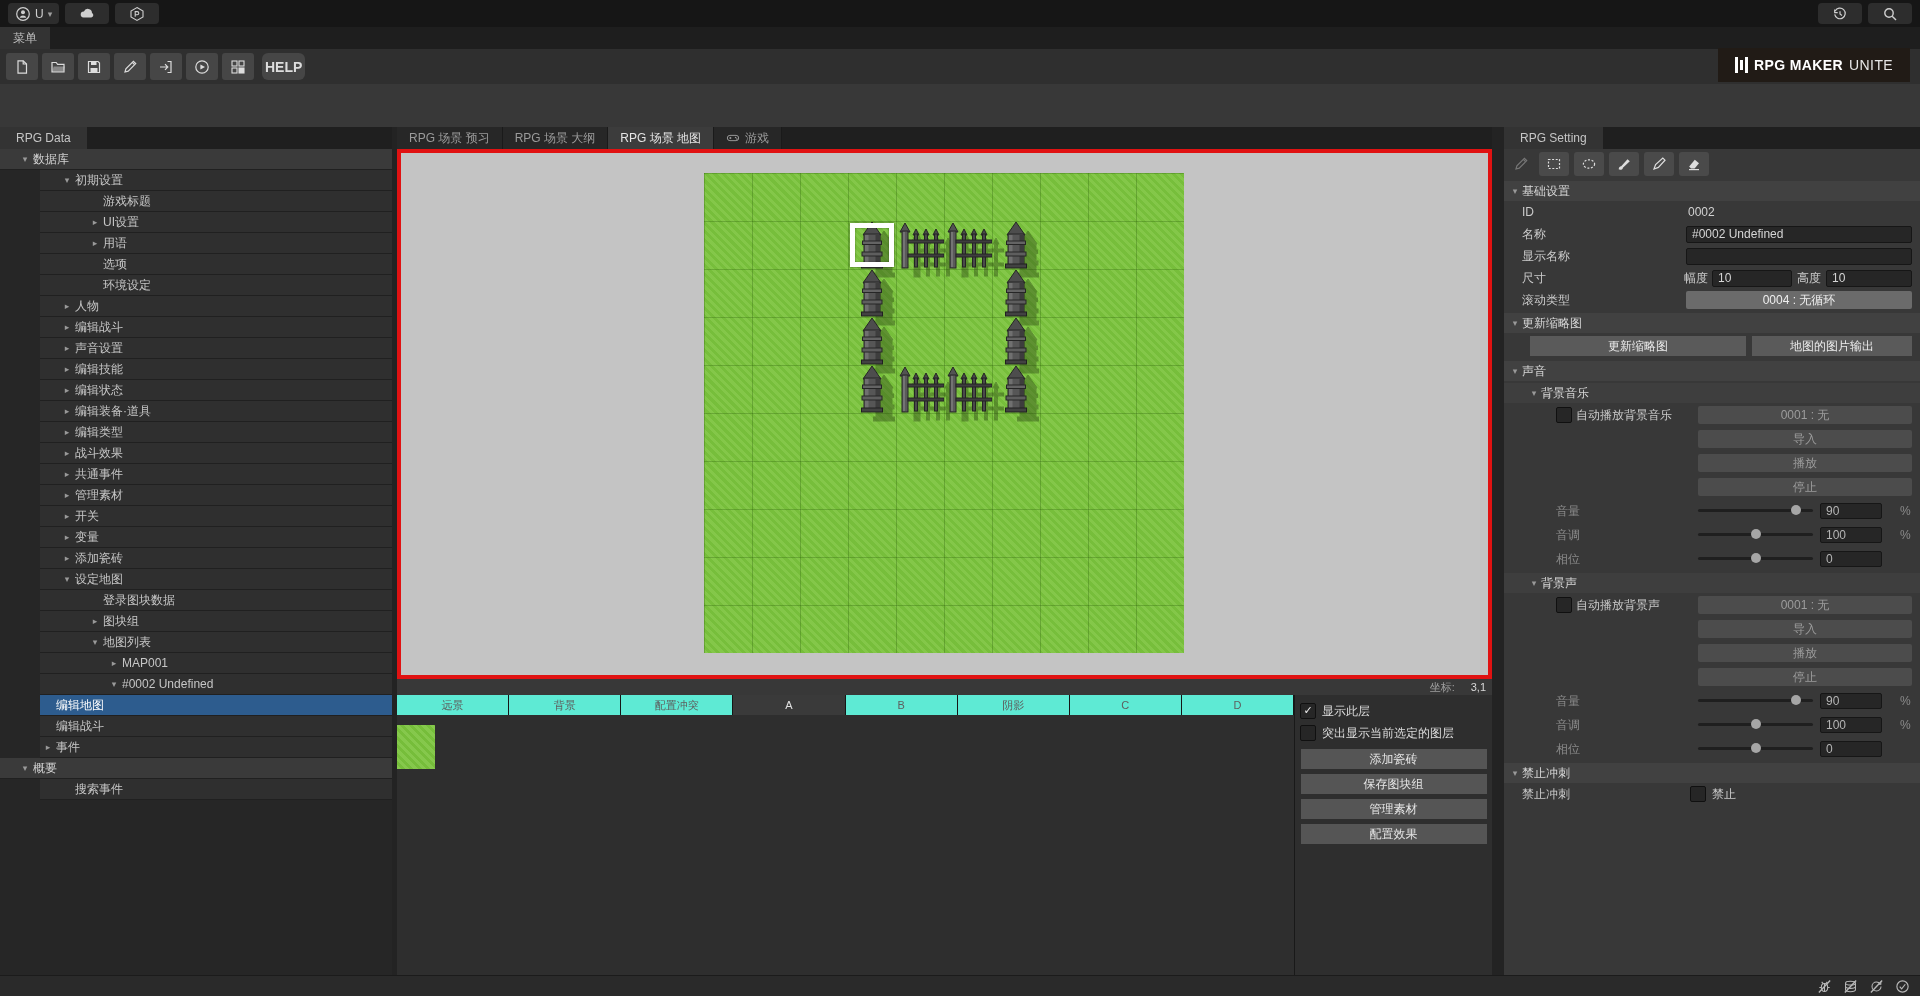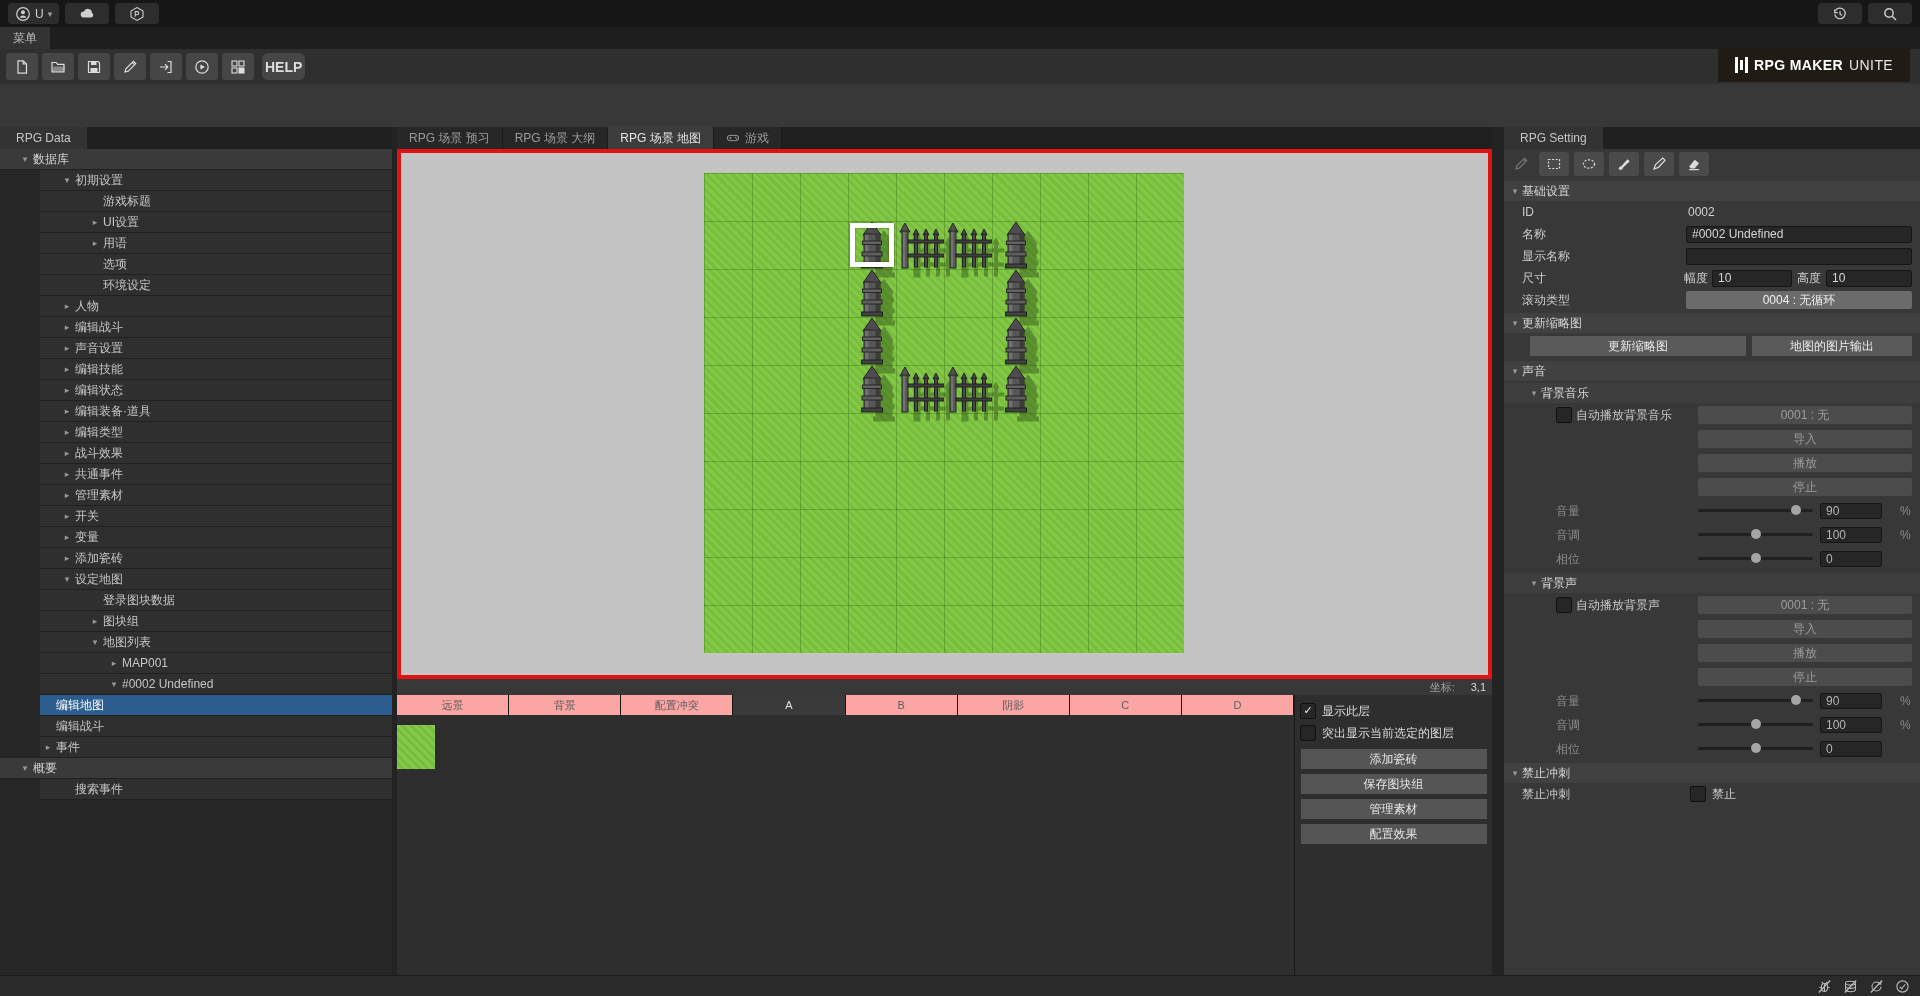--- a/index.html
+++ b/index.html
@@ -65,21 +65,21 @@
           box-shadow:0 0 2px rgba(0,0,0,.55), inset 0 0 2px rgba(0,0,0,.45)}
 
   .coordrow{position:absolute;left:397px;top:679px;width:1095px;height:16px;background:#383838;
             display:flex;justify-content:flex-end;align-items:center;gap:16px;font-size:11px;
             padding-right:6px;box-sizing:border-box}
   .coord-label{color:#9f9f9f}.coord-value{color:#d8d8d8}
 
   
   .layerbar{position:absolute;left:397px;top:695px;width:897px;height:20px;background:#191919;display:flex}
   .ltab{flex:1;display:flex;align-items:center;justify-content:center;font-size:11px;color:#5e5e5e;
-        background:#fca5a5;border-right:1px solid #161616}
+        background:#5eead4;border-right:1px solid #161616}
   .ltab.active{background:#3a3a3a;color:#e0e0e0}
   .palette{position:absolute;left:397px;top:715px;width:897px;height:260px;background:#2e2e2e}
   .swatch{position:absolute;left:0;top:10px;width:38px;height:44px;background-color:#7cc43e;
     background-image:repeating-linear-gradient(45deg, rgba(255,255,255,.07) 0 3px, rgba(20,80,0,.06) 3px 6px)}
   .lcontrols{position:absolute;left:1294px;top:695px;width:198px;height:280px;background:#2e2e2e;
              border-left:1px solid #191919;box-sizing:border-box;padding-top:5px}
   .lc-check{display:flex;align-items:center;gap:6px;height:22px;padding-left:5px;color:#ddd}
   .cbx{width:14px;height:14px;background:#262626;border:1px solid #101010;border-radius:2px;color:#f0f0f0;
        font-size:11px;line-height:13px;text-align:center;flex:none}
   .lc-btn{width:186px;height:20px;margin:5px auto 0;background:#555;color:#e6e6e6;

